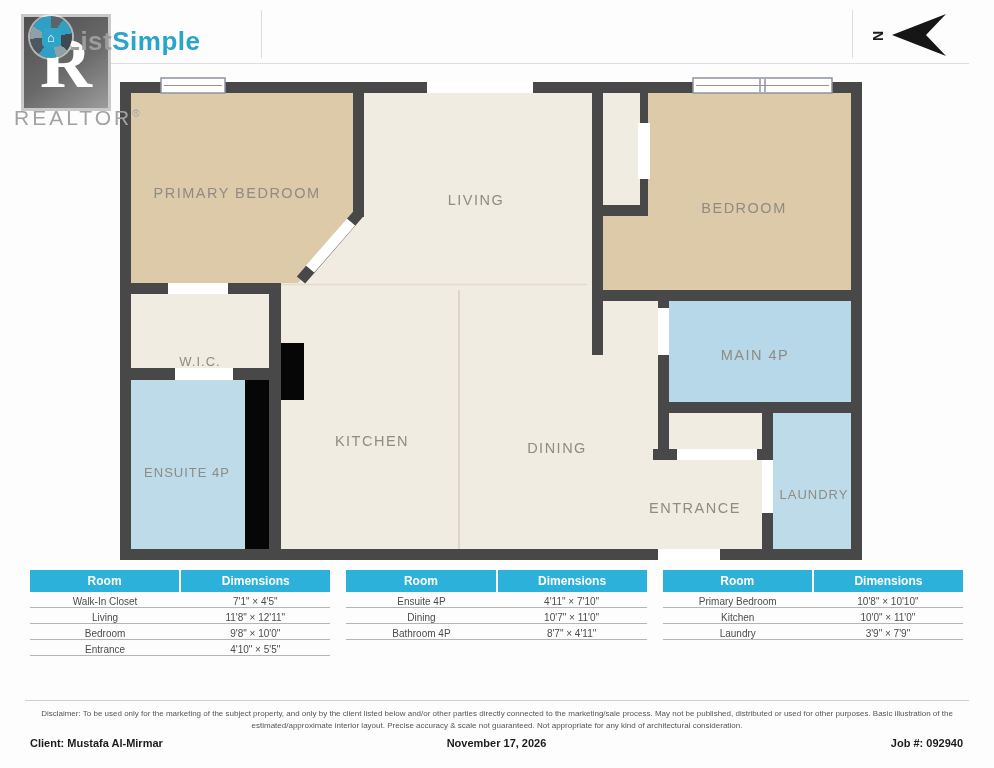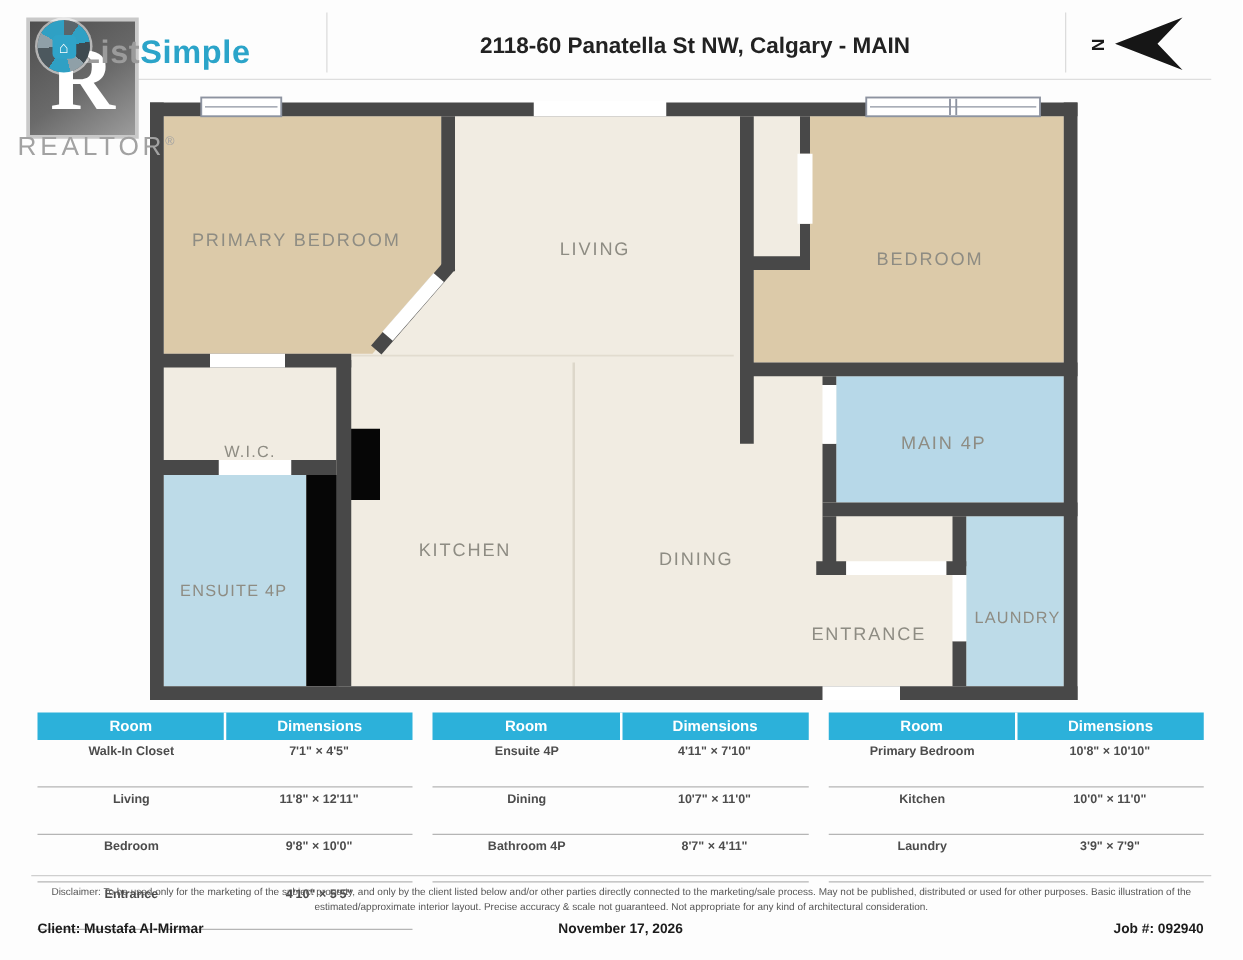--- a/index.html
+++ b/index.html
@@ -38,21 +38,21 @@
   .room-label { position:absolute; transform:translate(-50%,-50%); color:#8e8c83; letter-spacing:1.5px;
                 font-size:14.5px; white-space:nowrap; }
   .room-label.small { font-size:13px; letter-spacing:1px; }
 
   
   .dims { position:absolute; left:30px; top:570px; width:933px; display:flex; gap:16px; }
   .dims-group { flex:1; }
   .dims-header { display:flex; background:#2cb1da; height:22px; }
   .dims-header .cell { flex:1; color:#ffffff; font-weight:bold; font-size:12px; text-align:center; line-height:22px; }
   .dims-header .cell:first-child { border-right:2px solid #ffffff; }
-  .dims-row { display:flex; height:38px; border-bottom:1px solid #b5b5b5;font-weight:bold; }
+  .dims-row { display:flex; height:16px; border-bottom:1px solid #b5b5b5; }
   .dims-row .cell { flex:1; font-size:10px; color:#4c4c4c; text-align:center; line-height:20px; }
 
   
   .footer-rule { position:absolute; left:25px; right:25px; top:700px; height:1px; background:#cfcfcf; }
   .disclaimer { position:absolute; left:37px; top:708px; width:920px; text-align:center;
                 font-size:8px; line-height:1.5; color:#555555; }
   .footer-row { position:absolute; left:30px; right:31px; top:737px; display:flex; font-size:11px;
                 font-weight:bold; color:#1c1c1c;align-items:center; }
   .footer-client { flex:1; text-align:left; }
   .footer-date   { flex:1; text-align:center; }
@@ -75,21 +75,20 @@
       <span class="brand-list">List</span><span class="brand-simple">Simple</span>
     </div>
     <div class="aperture">
       <div class="aperture-core">⌂</div>
     </div>
     <div class="realtor-line">
       <span>REALTOR</span><sup>®</sup>
     </div>
   </div>
 
-  <div class="doc-title">2118-60 Panatella St NW, Calgary - MAIN</div>
 
   <svg class="north" viewBox="0 0 80 48">
     <polygon points="24,23 78,2 58,23 78,44" fill="#161616"></polygon>
     <text x="10" y="29" font-size="14" font-weight="bold" fill="#1a1a1a" transform="rotate(-90 10 24)" text-anchor="middle">N</text>
   </svg>
 
   <div class="plan">
     <svg width="748" height="488" viewBox="0 0 748 488">
 
       <g>

